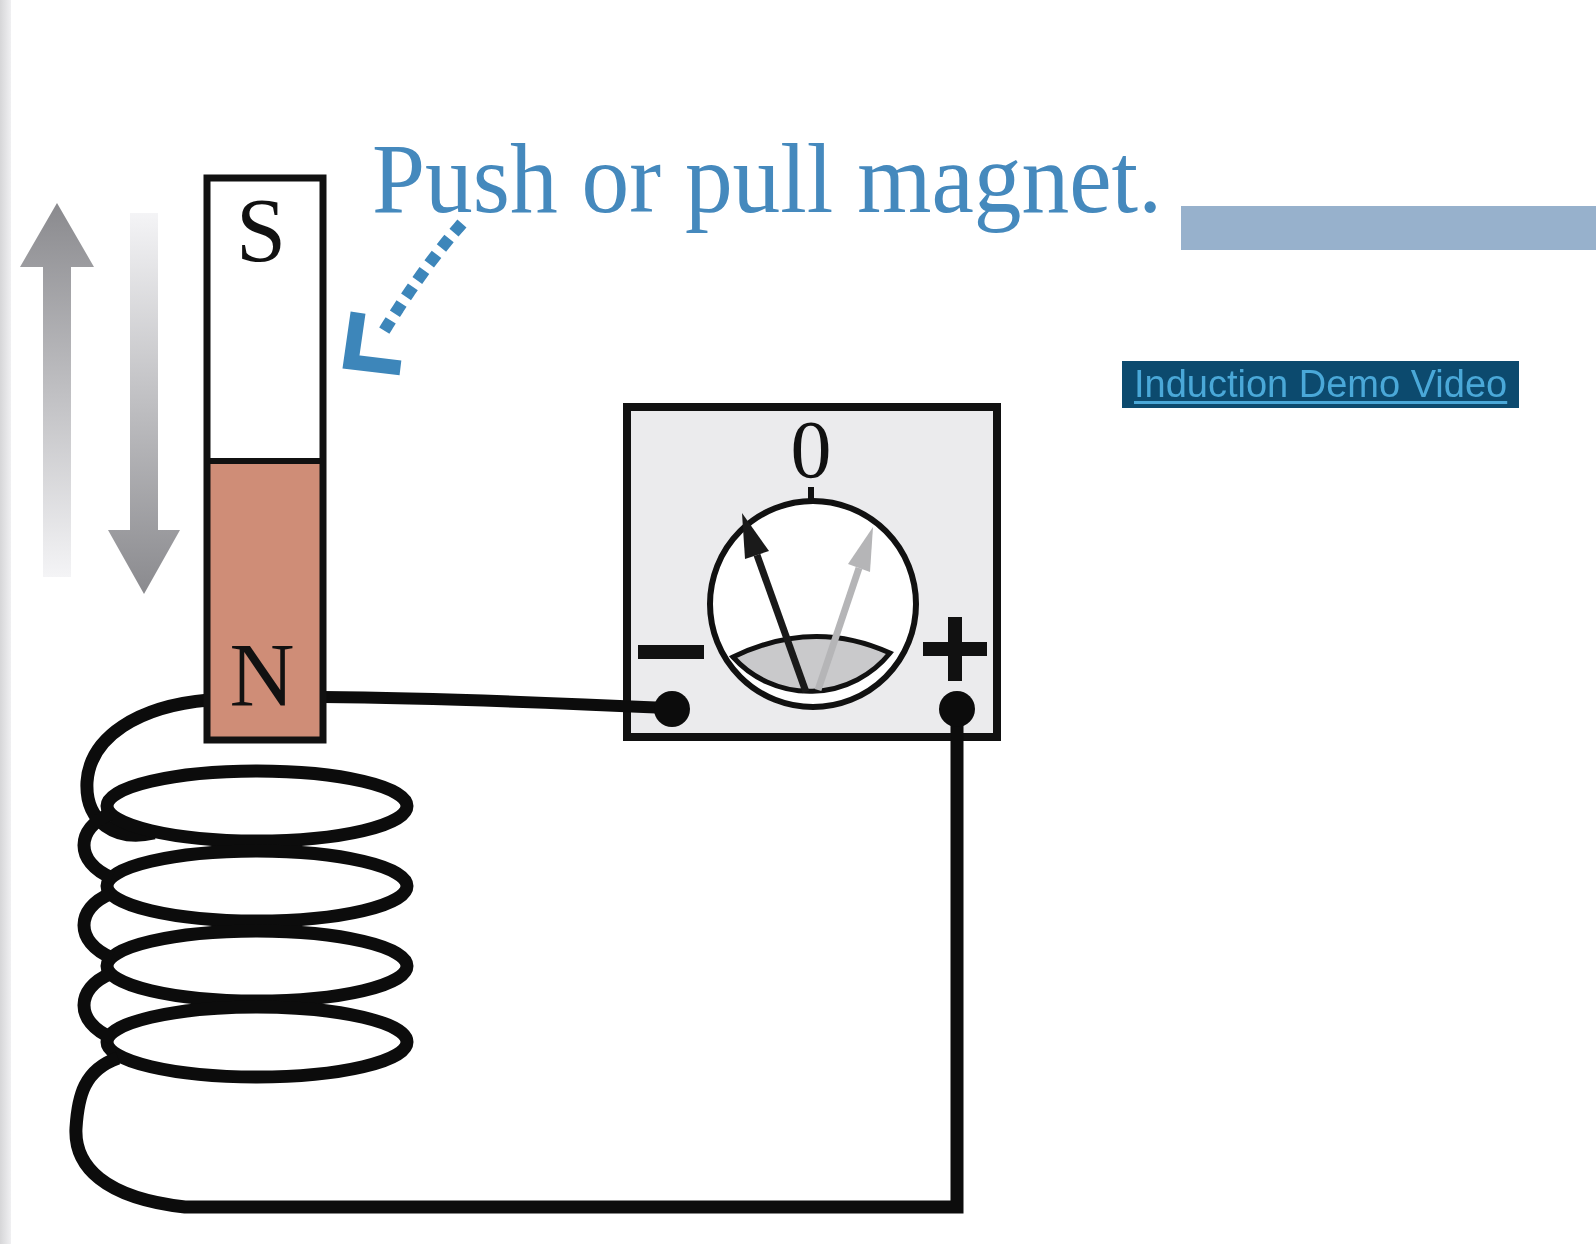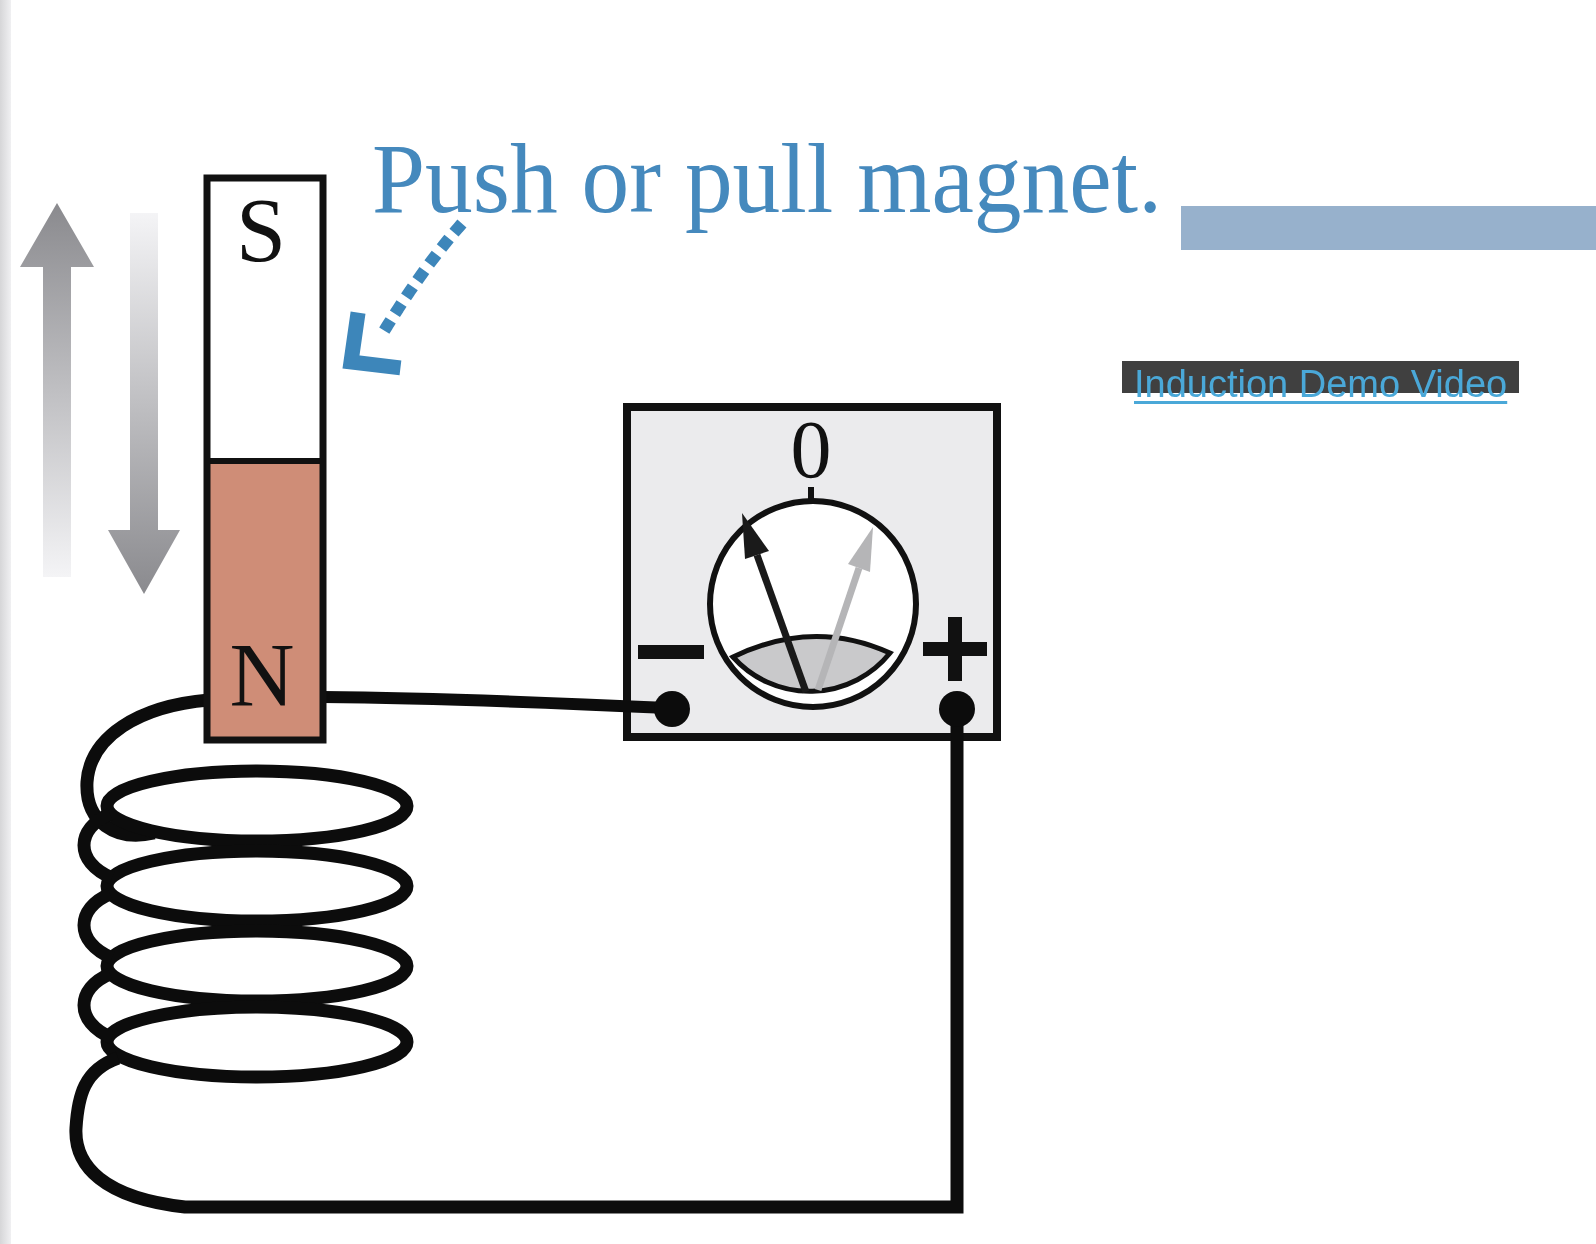--- a/index.html
+++ b/index.html
@@ -8,23 +8,23 @@
     width:1596px;height:1244px;
     background:#ffffff;
     overflow:hidden;
     font-family:"Liberation Sans", sans-serif;
   }
   .stage svg{position:absolute;left:0;top:0;}
   .serif-label{font-family:"Liberation Serif","DejaVu Serif",serif;}
   a.demo-link{
     position:absolute;
     left:1122px;top:361px;
-    height:32px;line-height:46px;
+    height:47px;line-height:46px;
     padding:0 12px;
-    background:#404040;
+    background:#0c4a6e;
     color:#4aa8d8;
     font-family:"Liberation Sans",sans-serif;
     font-size:38px;
     text-decoration:underline;
     text-decoration-thickness:3px;
     text-underline-offset:4px;
     white-space:nowrap;
     cursor:pointer;
   }
 </style>

